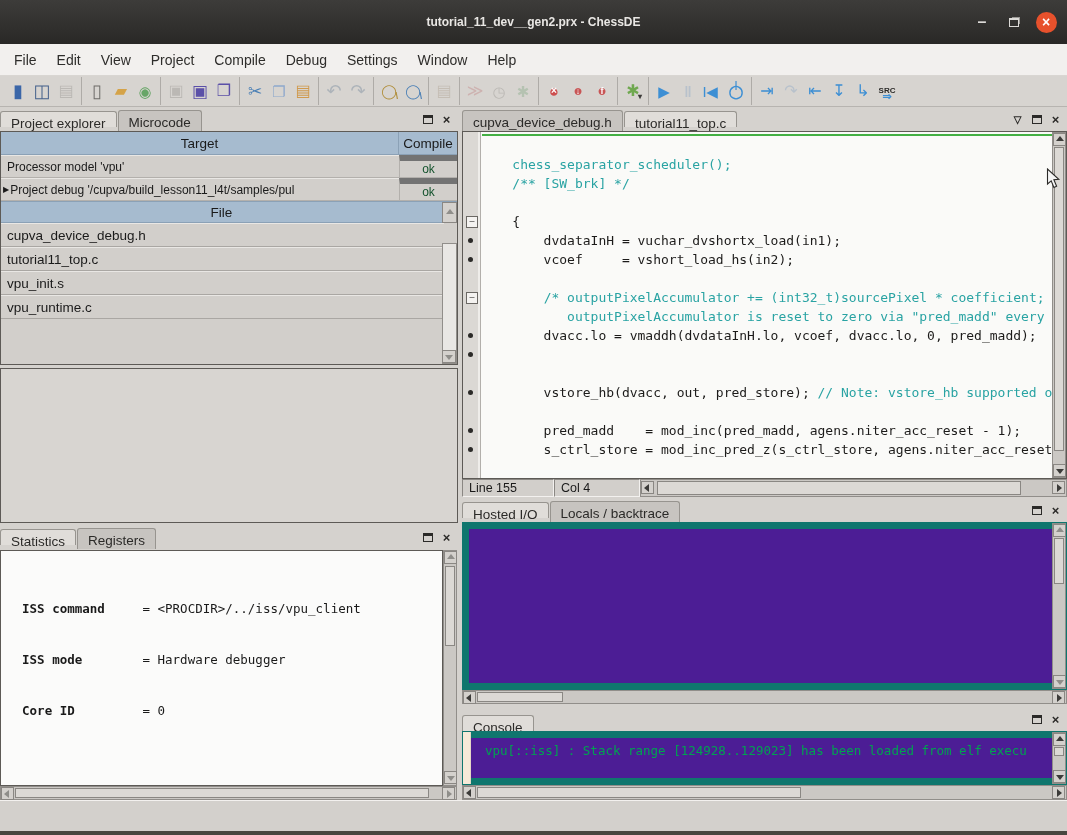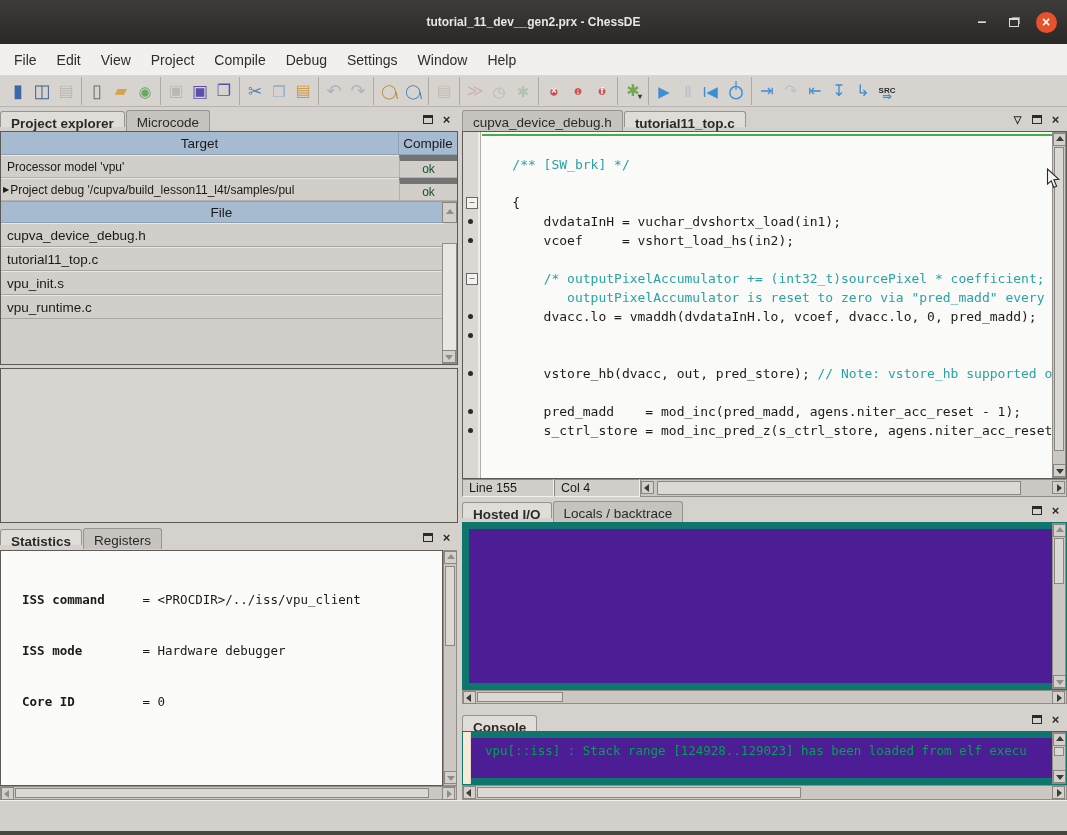--- a/index.html
+++ b/index.html
@@ -34,21 +34,21 @@
 .tbb .ov[data-pos="br"]{align-items:flex-end;justify-content:flex-end;padding:2px 3px}
 .tbb .ov[data-pos="t"]{align-items:flex-start;padding-top:2px}
 .tbb .ov[data-pos="b"]{align-items:flex-end;padding-bottom:1px}
 .tbb .ov[data-pos="l"]{justify-content:flex-start;padding-left:3px}
 .tbb.dis{opacity:.5}
 
 
 .tabbar{position:absolute;display:flex;align-items:flex-end;background:#d5d2ce;height:24px}
 .tab{height:24px;padding:4px 10px 3px;font-size:13.5px;background:#c7c4c0;color:#2b2a28;
   border:1px solid #97948f;border-bottom:none;border-radius:3px 3px 0 0;margin-right:1px;height:21px;margin-top:3px}
-.tab.active{background:#e0ddd9;height:16px;margin-top:4px;font-weight:bold}
+.tab.active{background:#e0ddd9;height:16px;margin-top:4px;font-weight:normal}
 .corner{margin-left:auto;display:flex;align-items:center;gap:6px;padding-right:5px;padding-bottom:5px}
 .cbtn{width:13px;height:13px;display:flex;align-items:center;justify-content:center;color:#2b2a28;font-size:13px;font-weight:bold;line-height:1}
 .cbtn .maxbox2{width:10px;height:9px;border:1px solid #2b2a28;border-top:3px solid #2b2a28}
 .dd{font-size:10px;color:#2b2a28}
 
 
 .sb{background:#cbc8c4;border:1px solid #918e8a;position:absolute}
 .sb .thumb{position:absolute;background:#dcd9d5;border:1px solid #8a8783}
 .sbtn{position:absolute;width:13px;height:13px;background:#d4d1cd;border:1px solid #8a8783;
   display:flex;align-items:center;justify-content:center}
@@ -67,21 +67,21 @@
 .trow .lab{flex:1;display:flex;align-items:center;padding-left:6px;border-top:1px solid #e9e7e4;overflow:hidden;white-space:nowrap;position:relative}
 .trow .st{width:58px;display:flex;align-items:center;justify-content:center;color:#14532d;border-left:1px solid #b3b0ac;border-top:6px solid #737373}
 .trow[data-cur="1"] .lab::before{content:"▶";font-size:8px;margin-right:1px;margin-left:-4px}
 #file-head{display:flex;height:22px;background:#a6bbcf;border-bottom:1px solid #8ba1b6;border-top:1px solid #8ba1b6}
 #file-head .hc{flex:1;font-size:13.5px;display:flex;align-items:center;justify-content:center}
 .frow{height:24px;background:#d2cfcb;border-bottom:1px solid #aaa7a3;border-top:1px solid #e9e7e4;
   font-size:13.5px;display:flex;align-items:center;padding-left:6px;width:443px}
 #pe-empty{position:absolute;left:0;top:368px;width:458px;height:155px;background:#d8d5d1;border:1px solid #5d5a56}
 
 
-#stats-box{position:absolute;left:0;top:550px;width:443px;height:236px;background:#fbfbfa;border:1px solid #5d5a56;overflow:hidden;padding:6px 0 0 6px}
+#stats-box{position:absolute;left:0;top:550px;width:443px;height:236px;background:#fbfbfa;border:1px solid #5d5a56;overflow:hidden;padding:15px 0 0 6px}
 .sl{font-family:"DejaVu Sans Mono",monospace;font-size:12.5px;line-height:17px;white-space:pre}
 .sl [data-b="1"]{font-weight:bold}
 
 
 #ed-box{position:absolute;left:462px;top:131px;width:605px;height:348px;background:#fafaf8;border:1px solid #5d5a56}
 #ed-gutter{position:absolute;left:463px;top:132px;width:18px;height:346px;background:#dbd8d4;
   border-right:1px solid #b2afab;box-shadow:inset -2px 0 0 #efedea}
 #ed-topline{position:absolute;left:482px;top:134px;width:570px;height:2px;background:#44b044}
 #ed-lines{position:absolute;left:463px;top:136px;width:589px;height:342px;overflow:hidden}
 .cl{display:flex;height:19px;align-items:center}
@@ -446,20 +446,24 @@
 <div id="ed-gutter"></div>
 <div id="ed-topline"></div>
 <div id="ed-lines">
 
 <div class="cl">
     <span class="g"></span>
     <span class="lt"></span>
   </div>
     <div class="cl">
     <span class="g"></span>
+    <span class="lt"><span class="seg" data-c="c">    chess_separator_scheduler();</span></span>
+  </div>
+    <div class="cl">
+    <span class="g"></span>
     <span class="lt"><span class="seg" data-c="c">    /** [SW_brk] */</span></span>
   </div>
     <div class="cl">
     <span class="g"></span>
     <span class="lt"></span>
   </div>
     <div class="cl" data-m="fold">
     <span class="g"></span>
     <span class="lt"><span class="seg" data-c="p">    {</span></span>
   </div>

